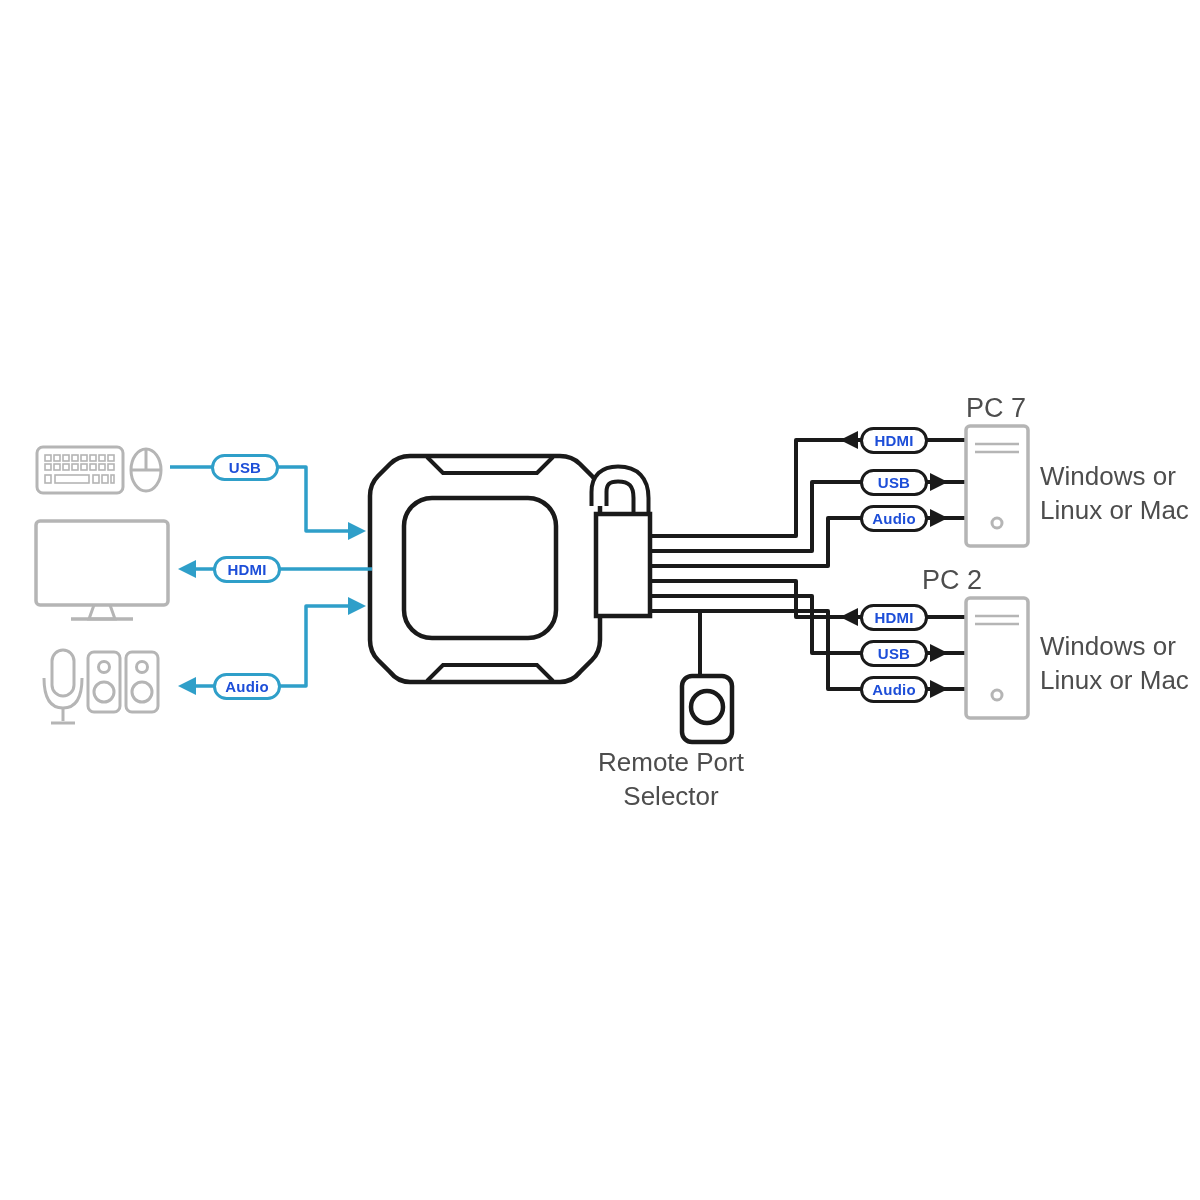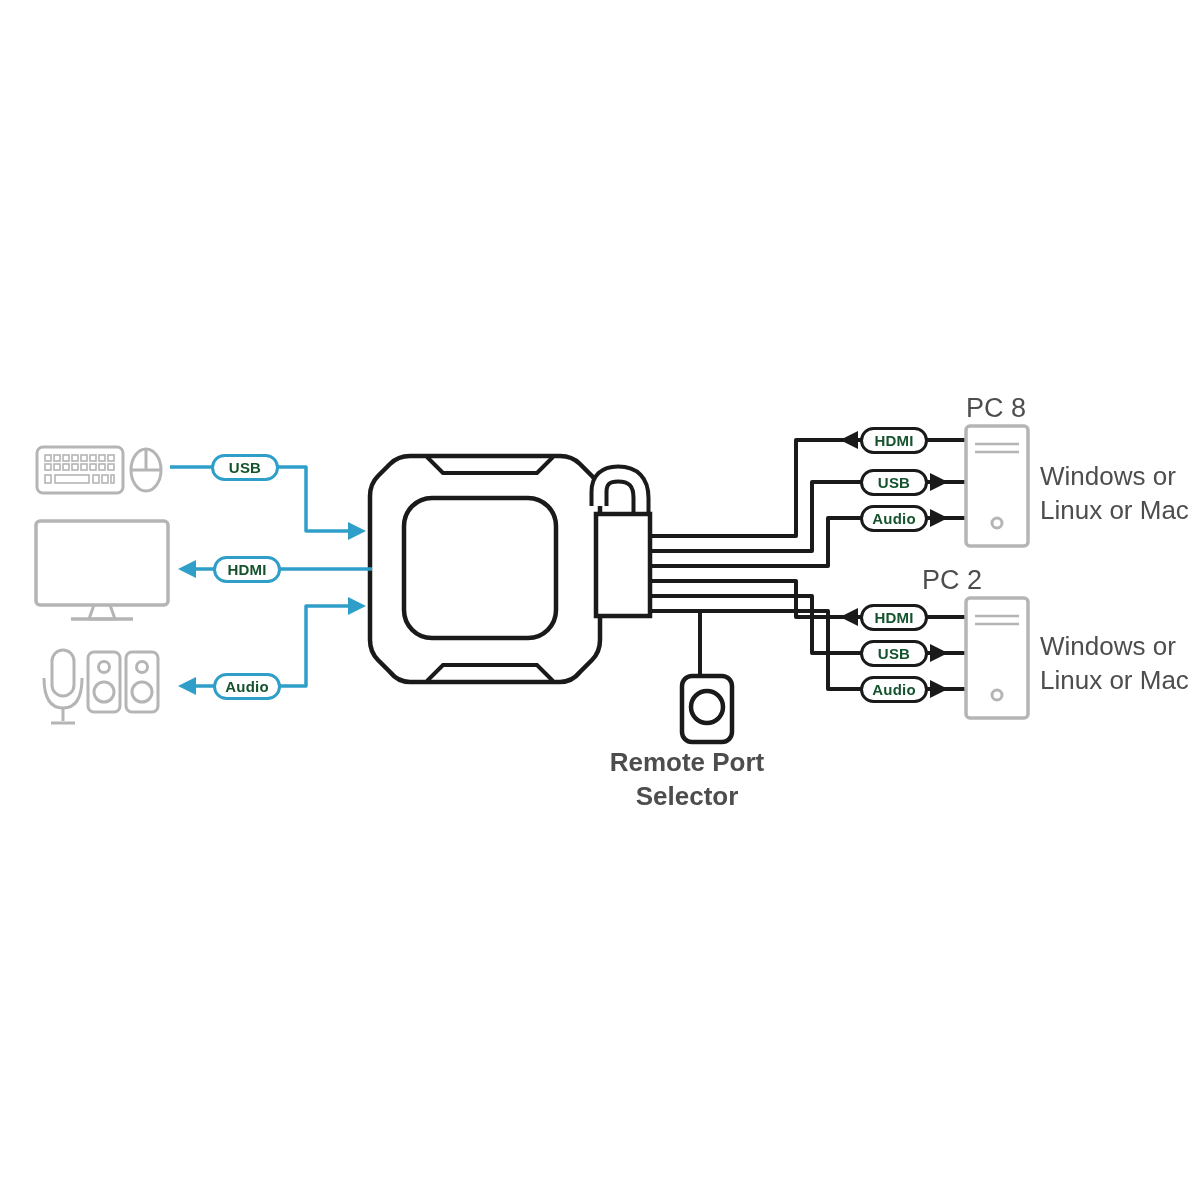--- a/index.html
+++ b/index.html
@@ -11,21 +11,21 @@
     overflow:hidden;
   }
   .canvas svg{position:absolute;left:0;top:0;}
   .pill{
     position:absolute;
     box-sizing:border-box;
     width:68px;height:27px;
     border-radius:14px;
     background:#ffffff;
     display:flex;align-items:center;justify-content:center;
-    font-weight:bold;font-size:15px;color:#14532d;
+    font-weight:bold;font-size:15px;color:#1d4ed8;
     letter-spacing:0.2px;
   }
   .pill-blue{border:3px solid #2f9fc9;}
   .pill-black{border:3px solid #1a1a1a;}
   .gray-label{
     position:absolute;color:#4d4d4d;
     font-size:26px;line-height:1.3;
   }
   .pc-name{
     position:absolute;color:#4d4d4d;
@@ -169,21 +169,21 @@
   <div class="pill pill-blue" style="left:213px;top:673px;">Audio</div>
 
   <div class="pill pill-black" style="left:860px;top:427px;">HDMI</div>
   <div class="pill pill-black" style="left:860px;top:469px;">USB</div>
   <div class="pill pill-black" style="left:860px;top:505px;">Audio</div>
 
   <div class="pill pill-black" style="left:860px;top:604px;">HDMI</div>
   <div class="pill pill-black" style="left:860px;top:640px;">USB</div>
   <div class="pill pill-black" style="left:860px;top:676px;">Audio</div>
 
-  <div class="pc-name" style="left:966px;top:393px;">PC 8</div>
+  <div class="pc-name" style="left:966px;top:393px;">PC 7</div>
   <div class="pc-name" style="left:922px;top:565px;">PC 2</div>
 
   <div class="gray-label os-label" style="left:1040px;top:460px;">Windows or Linux or Mac</div>
   <div class="gray-label os-label" style="left:1040px;top:630px;">Windows or Linux or Mac</div>
 
-  <div class="gray-label selector-label" style="left:602px;top:746px;font-weight:bold;">Remote Port Selector</div>
+  <div class="gray-label selector-label" style="left:586px;top:746px;">Remote Port Selector</div>
 
 </div>
 
 </body></html>

